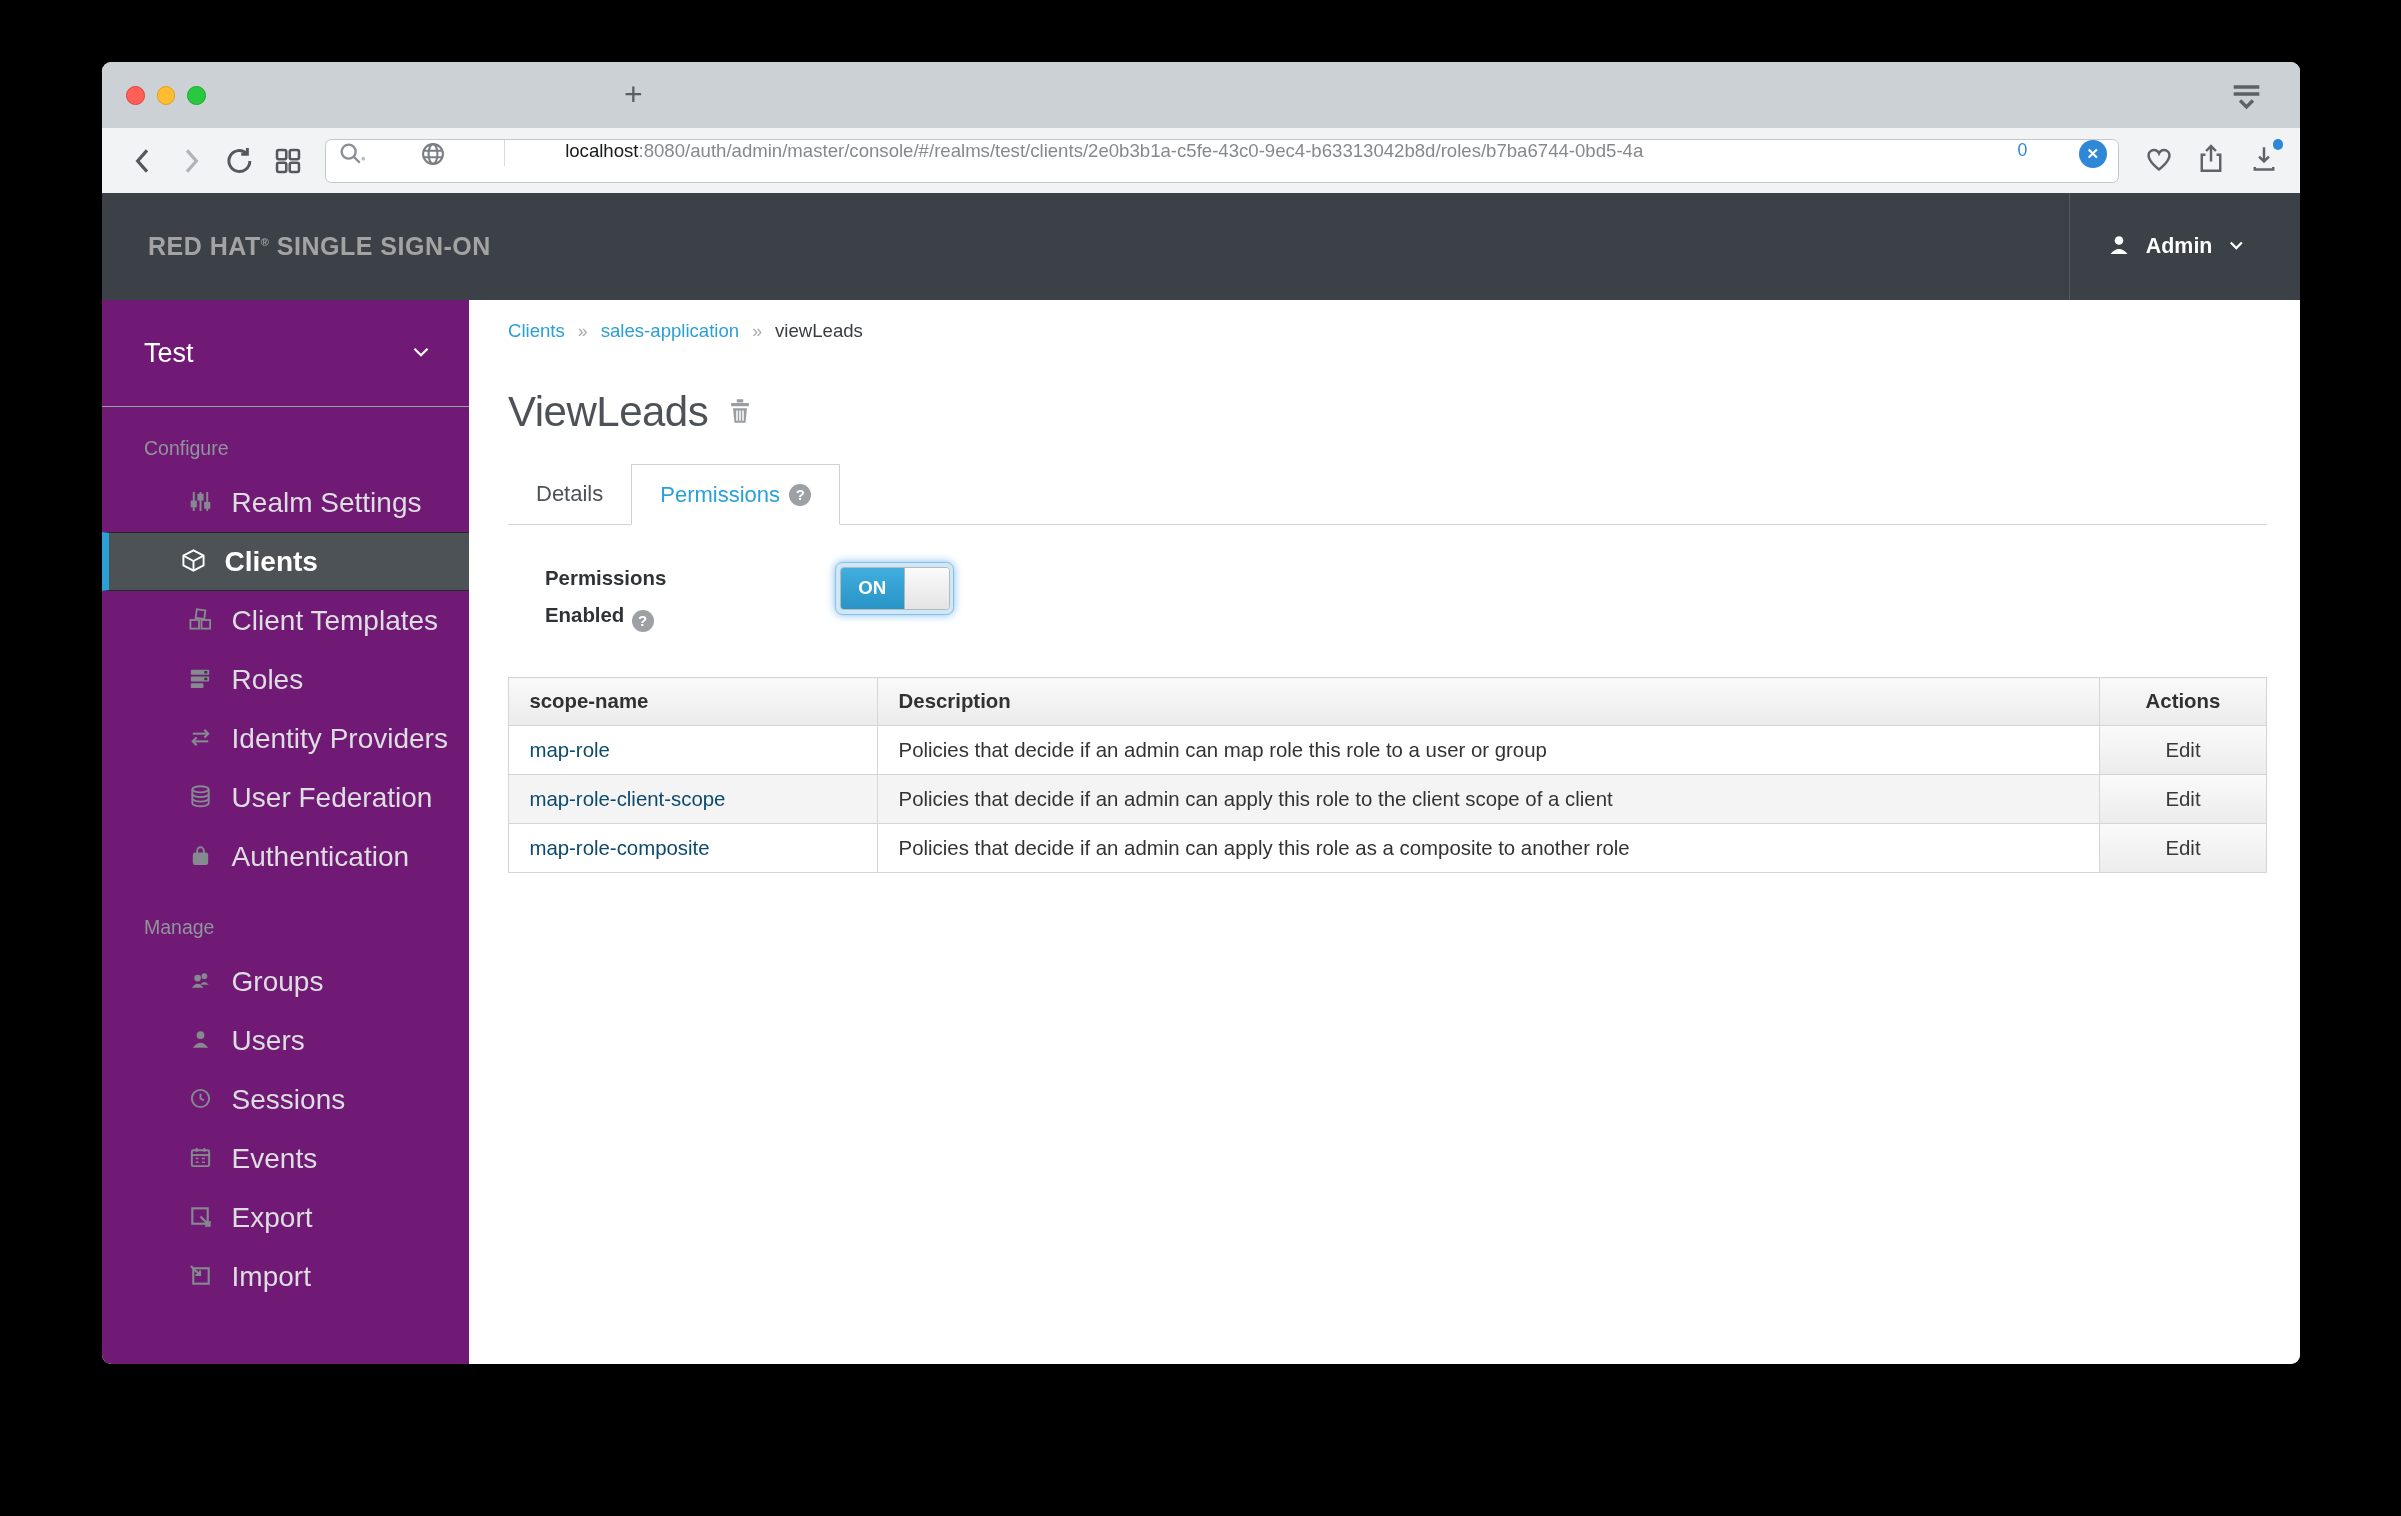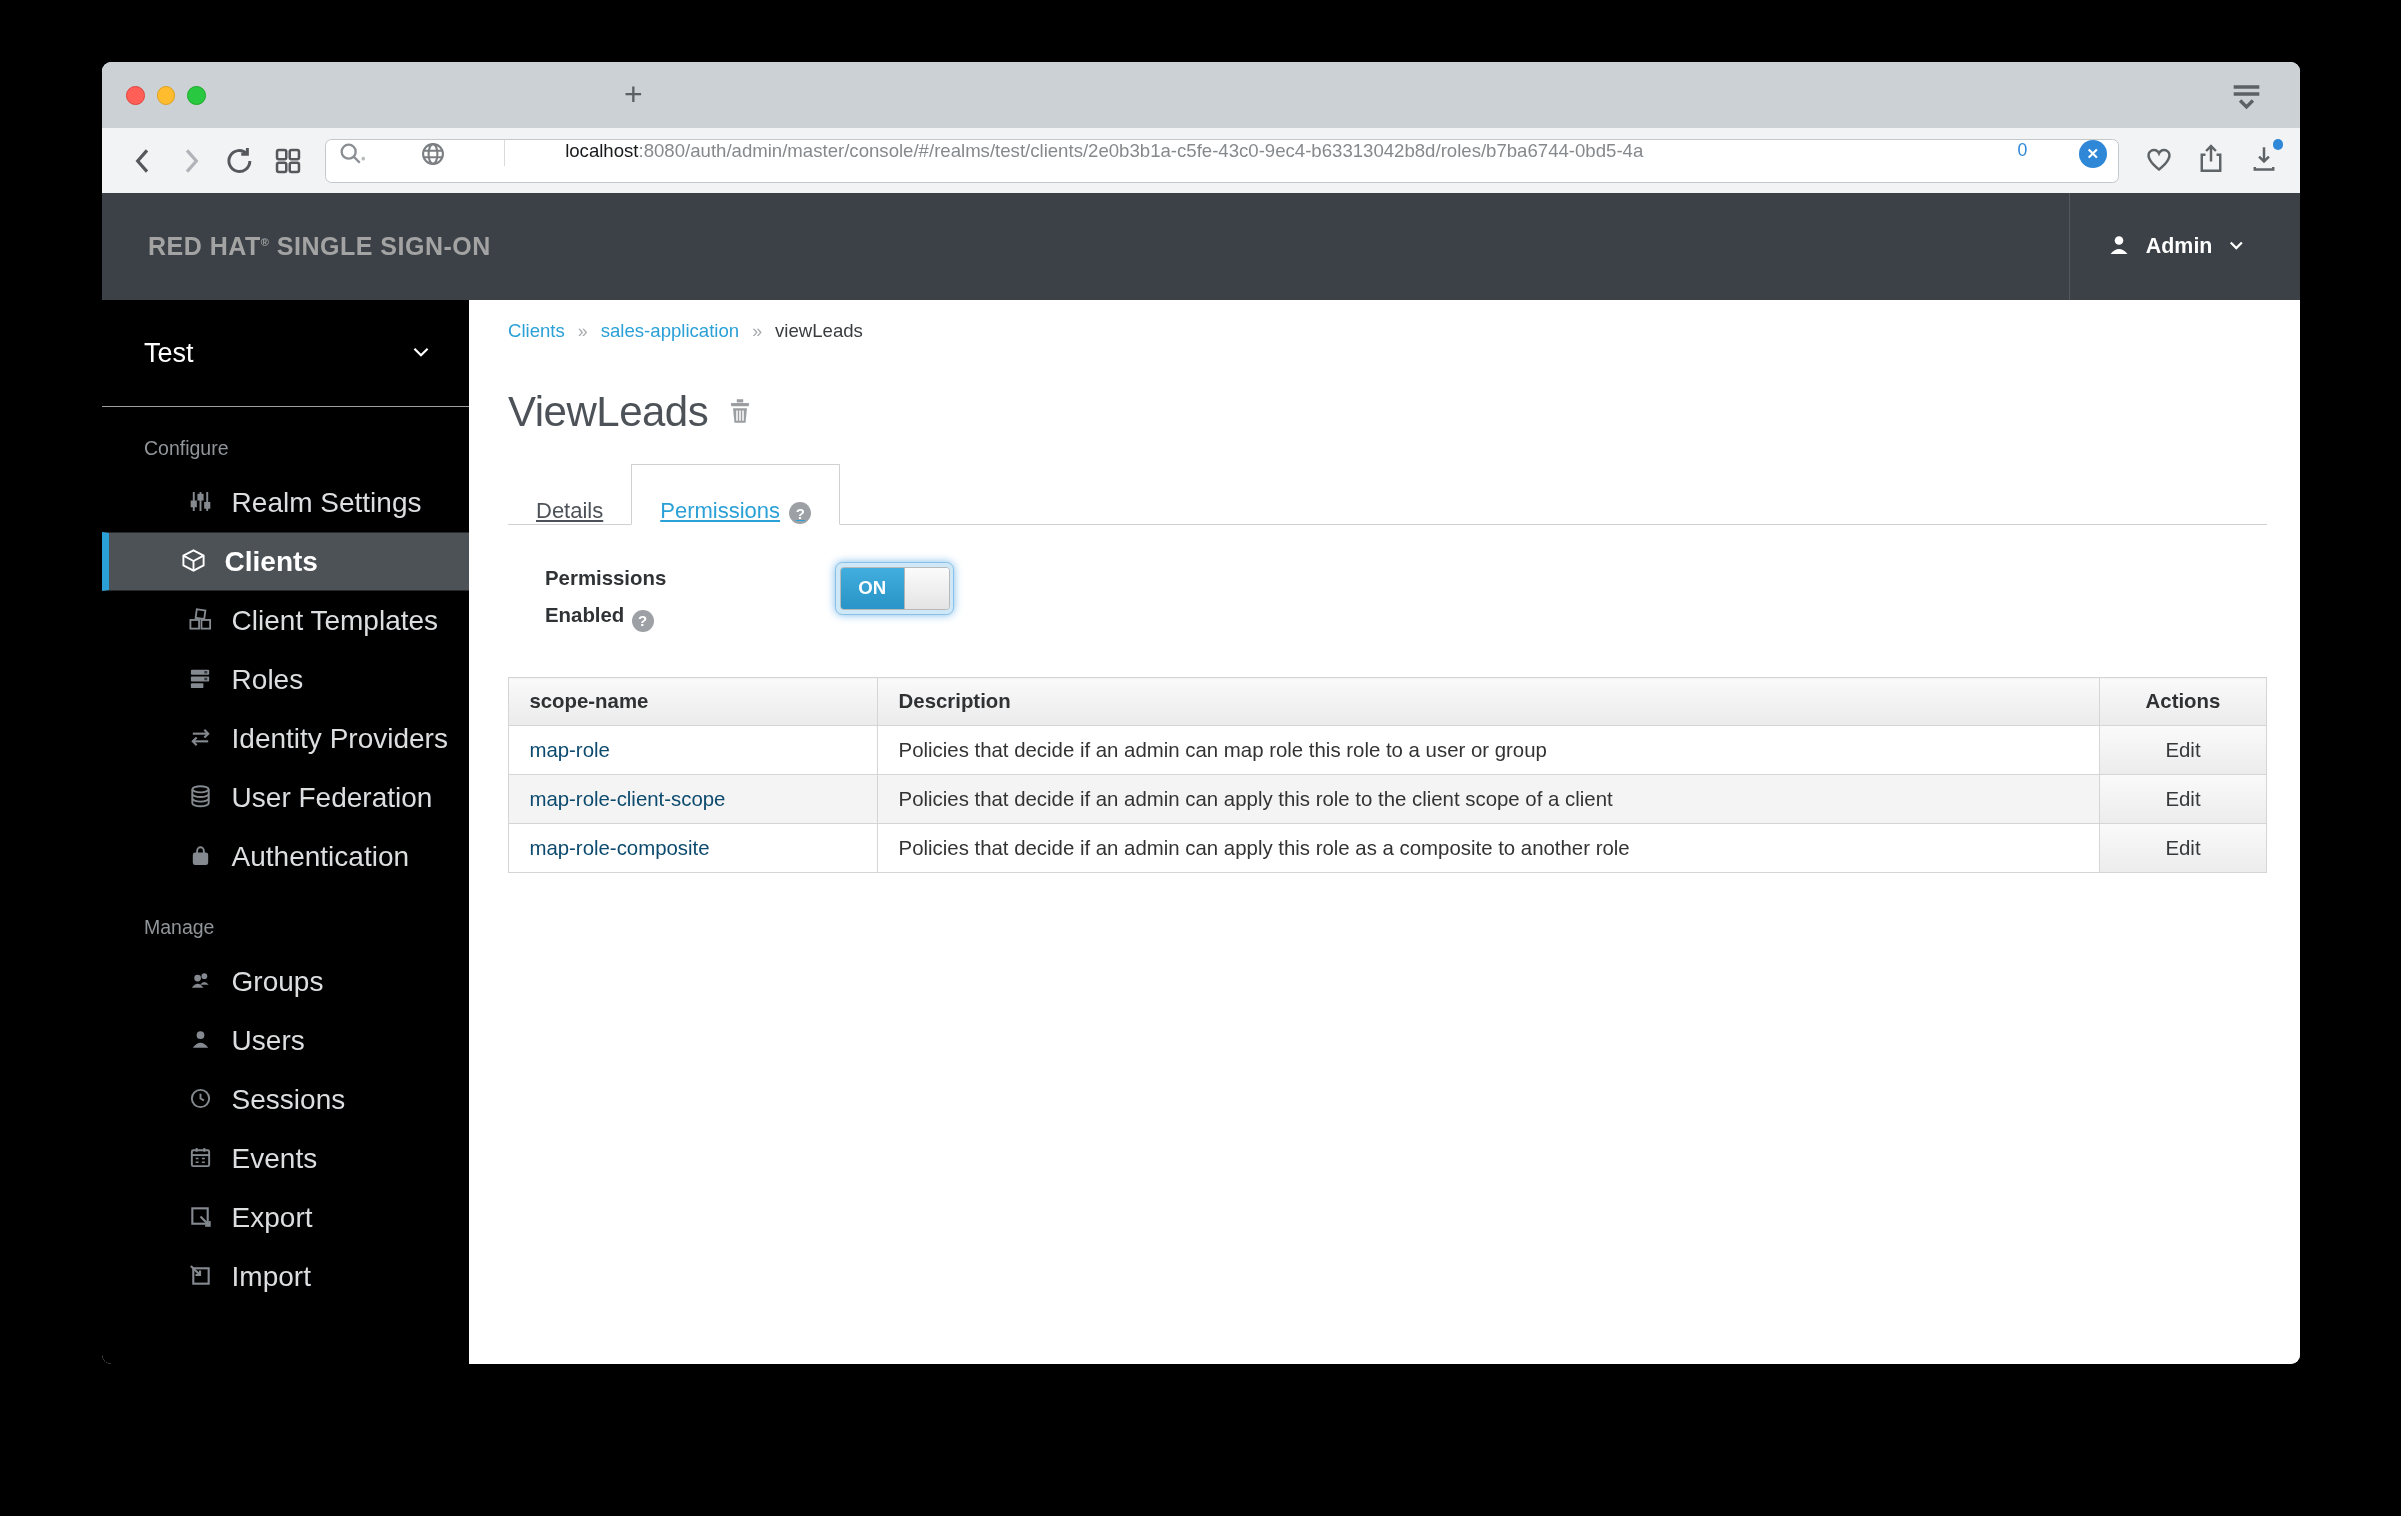--- a/index.html
+++ b/index.html
@@ -41,21 +41,21 @@
   .brand { margin-left:46px; color:#a3a3a3; font-size:25px; font-weight:700; letter-spacing:0.5px; white-space:nowrap; }
   .brand sup { font-size:11px; }
   .nav-spacer { flex:1; }
   .usermenu { height:100%; border-left:0.9px solid #54585d; display:flex; align-items:center; gap:15px; padding:0 54px 0 37px; }
   .username { color:#fff; font-size:21.4px; font-weight:600; }
 
   
   .content { flex:1; display:flex; min-height:0; }
 
   
-  .sidebar { width:367px; background:#000000; flex:none; display:flex; flex-direction:column; }
+  .sidebar { width:367px; background:#701a75; flex:none; display:flex; flex-direction:column; }
   .realm-sel { height:107px; border-bottom:0.9px solid #9ea1a4; display:flex; align-items:center; padding:0 37px 0 42px; }
   .realm-name { color:#fff; font-size:27px; flex:1; }
   .side-section-h { color:#90959a; font-size:19.5px; padding:30px 0 13px 42px; }
   .side-item { height:59px; display:flex; align-items:center; padding-left:79px; gap:18.6px; cursor:pointer;
                border-left:7.4px solid transparent; }
   .side-item .lbl { color:#dcdee0; font-size:28px; }
   .side-item.active { background:#4d5256; border-left-color:#2aa0d6; border-top:0.9px solid #26282b; border-bottom:0.9px solid #26282b; padding-left:72px; }
   .side-item.active .lbl { color:#fff; font-weight:600; }
   .sicon { flex:none; }
 
@@ -63,21 +63,21 @@
   .main { flex:1; background:#fff; padding:0 33px 0 39px; overflow:hidden; }
   .breadcrumb { margin-top:20.4px; font-size:18.6px; display:flex; align-items:center; gap:13px; }
   .bc-link { color:#2aa0d6; text-decoration:none; cursor:pointer; }
   .bc-sep { color:#a8abae; font-size:17.7px; }
   .bc-current { color:#3a3d40; }
   .page-title-row { margin-top:46px; display:flex; align-items:center; gap:16.7px; }
   .page-title { font-size:42px; font-weight:300; color:#4d5258; letter-spacing:-0.5px; }
 
   
   .tabs { margin-top:26px; display:flex; align-items:flex-end; border-bottom:0.9px solid #d1d1d1; height:63px; }
-  .ptab { font-size:22px; padding:0 28px; height:61px; display:flex; align-items:flex-end; gap:9.3px; cursor:pointer; color:#4d5258;text-decoration:underline; }
+  .ptab { font-size:22px; padding:0 28px; height:61px; display:flex; align-items:center; gap:9.3px; cursor:pointer; color:#4d5258; }
   .ptab.active { color:#2aa0d6; background:#fff; border:0.9px solid #d1d1d1; border-bottom:0.9px solid #fff; margin-bottom:-0.9px; }
   .help { width:22px; height:22px; border-radius:50%; background:#9da0a4; color:#fff; font-size:15px; font-weight:700;
           display:inline-flex; align-items:center; justify-content:center; flex:none; }
 
   
   .form-row { margin-top:35px; display:flex; align-items:flex-start; }
   .form-label { margin-left:37px; width:232px; font-size:20.4px; font-weight:600; color:#303335; line-height:37px; }
   .form-label .help { vertical-align:-3.7px; margin-left:7.4px; }
   .toggle-wrap { margin-left:58px; margin-top:1.9px; border:0.9px solid #8bc0e6; background:#cfe8f7; border-radius:7.4px; padding:3.7px;
                  box-shadow:0 0 8.4px rgba(102,175,233,.85); }

